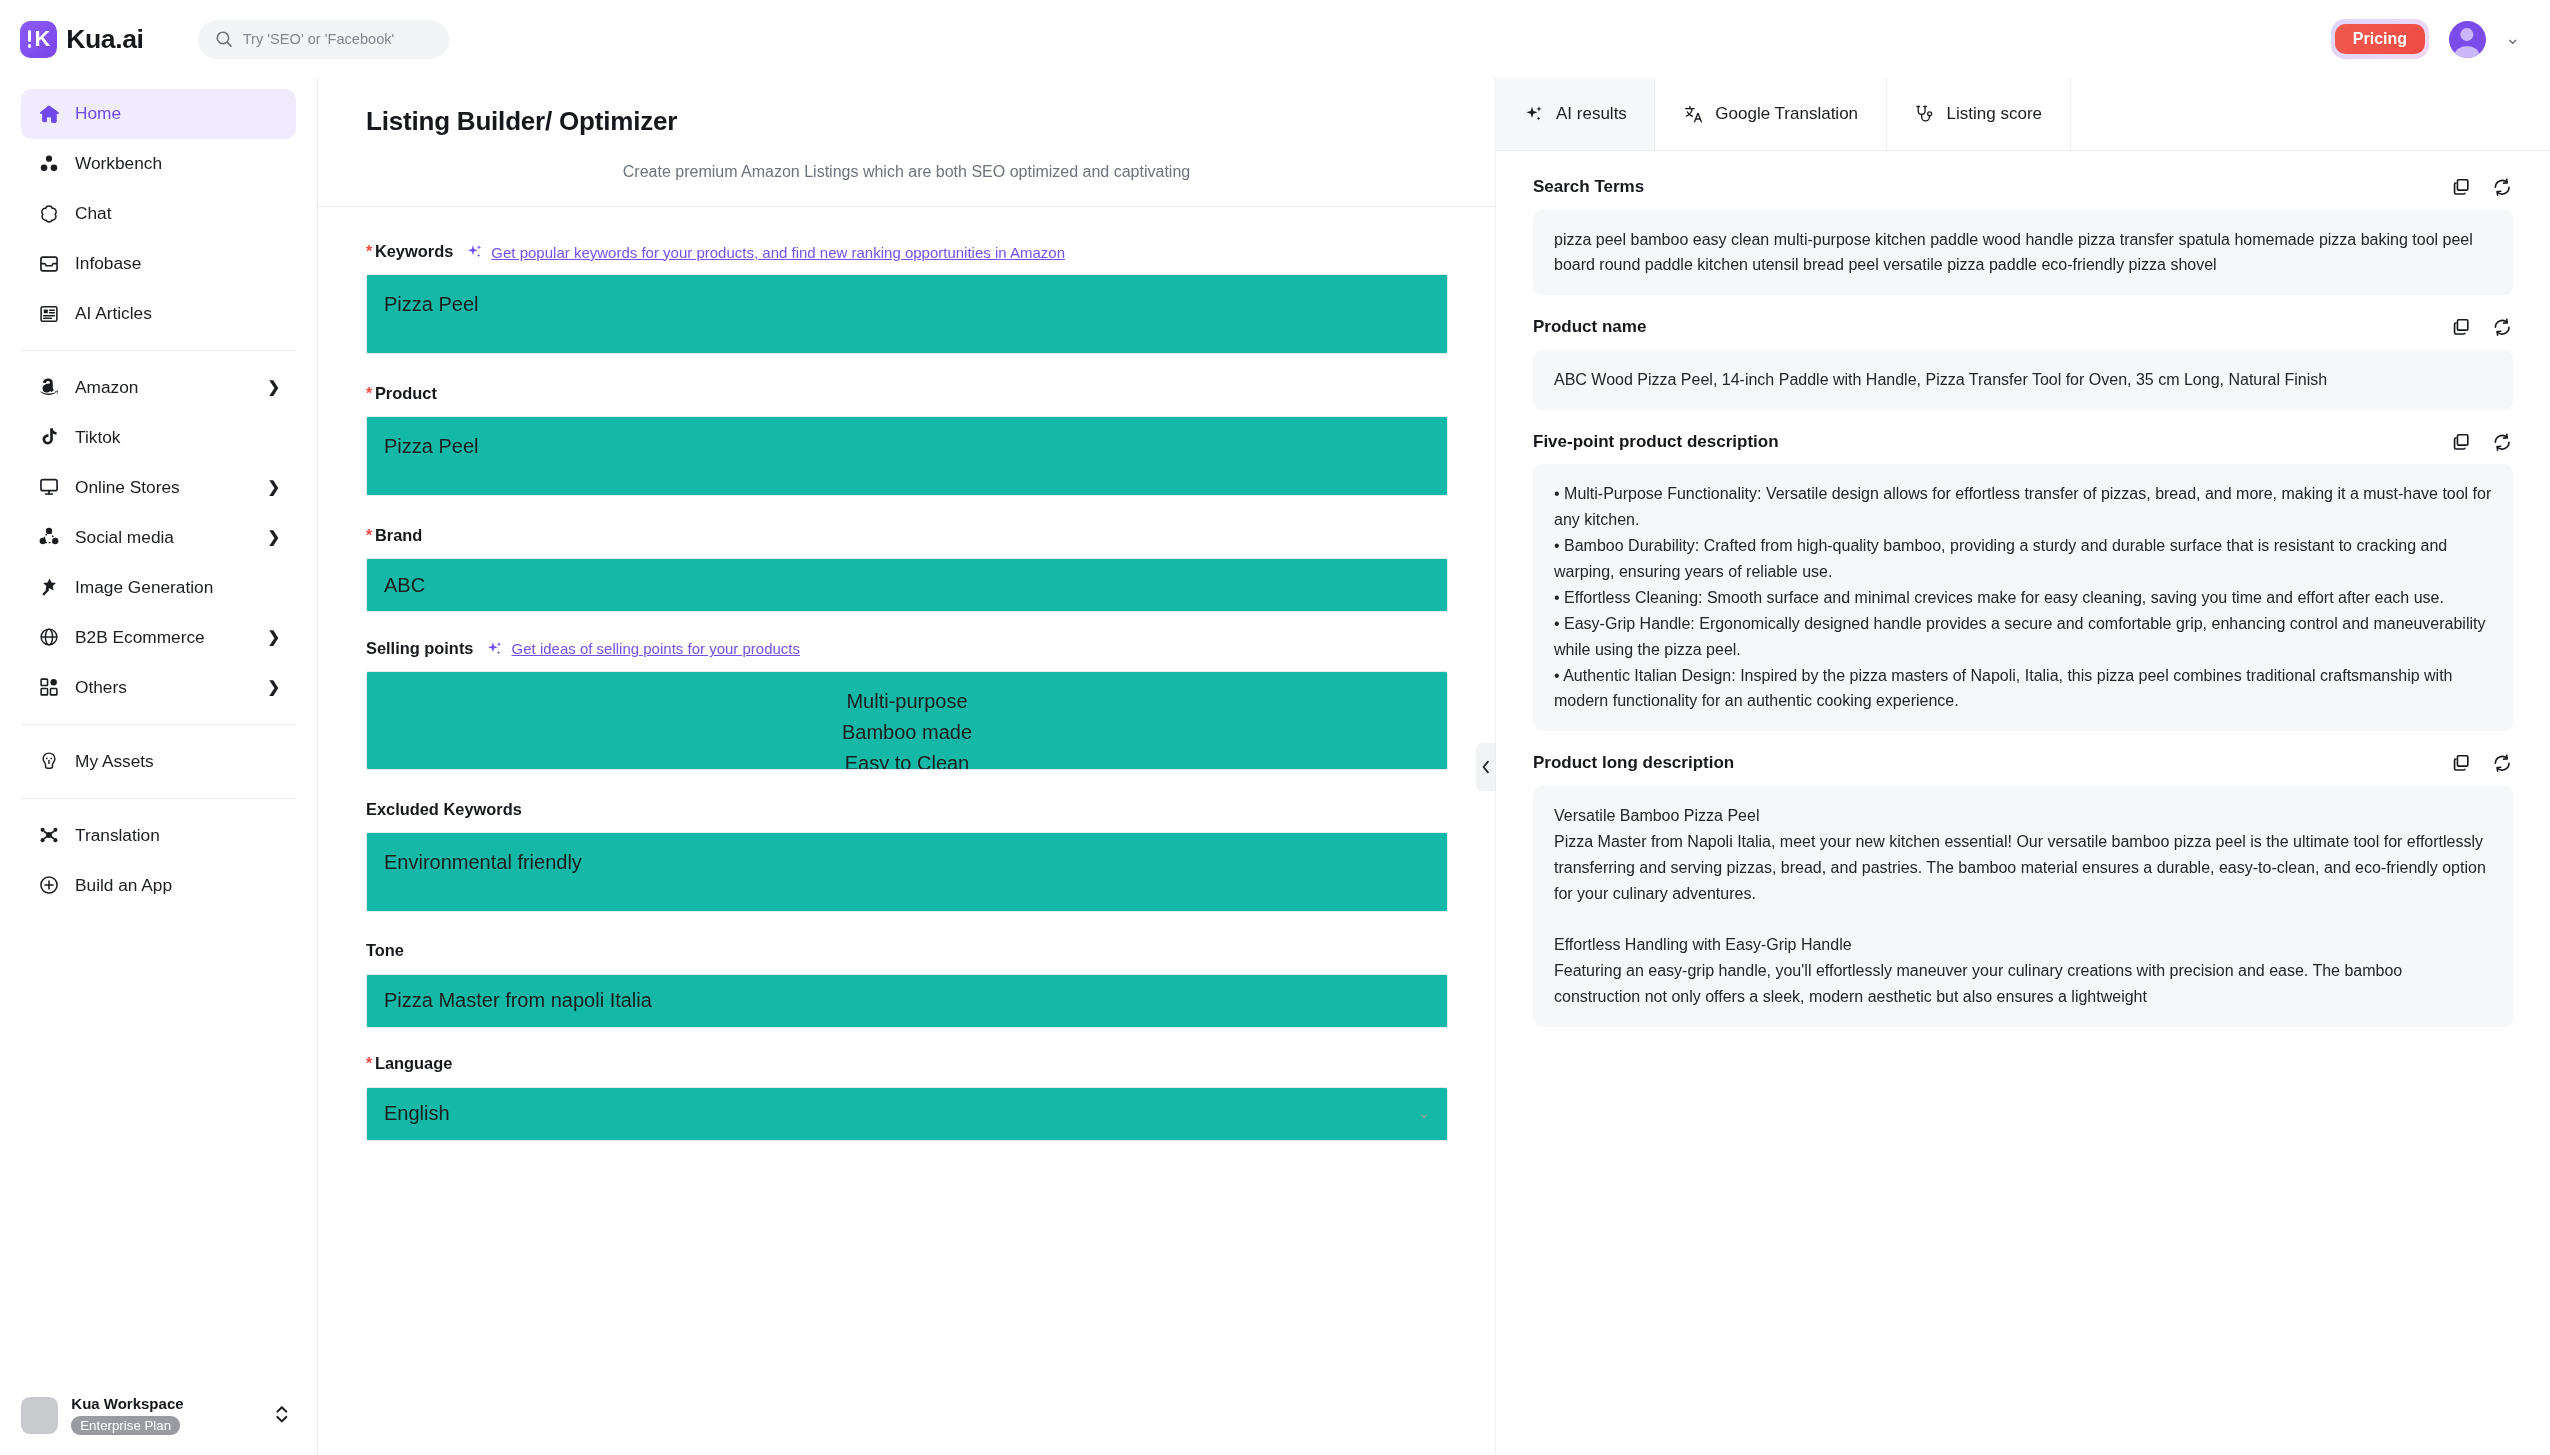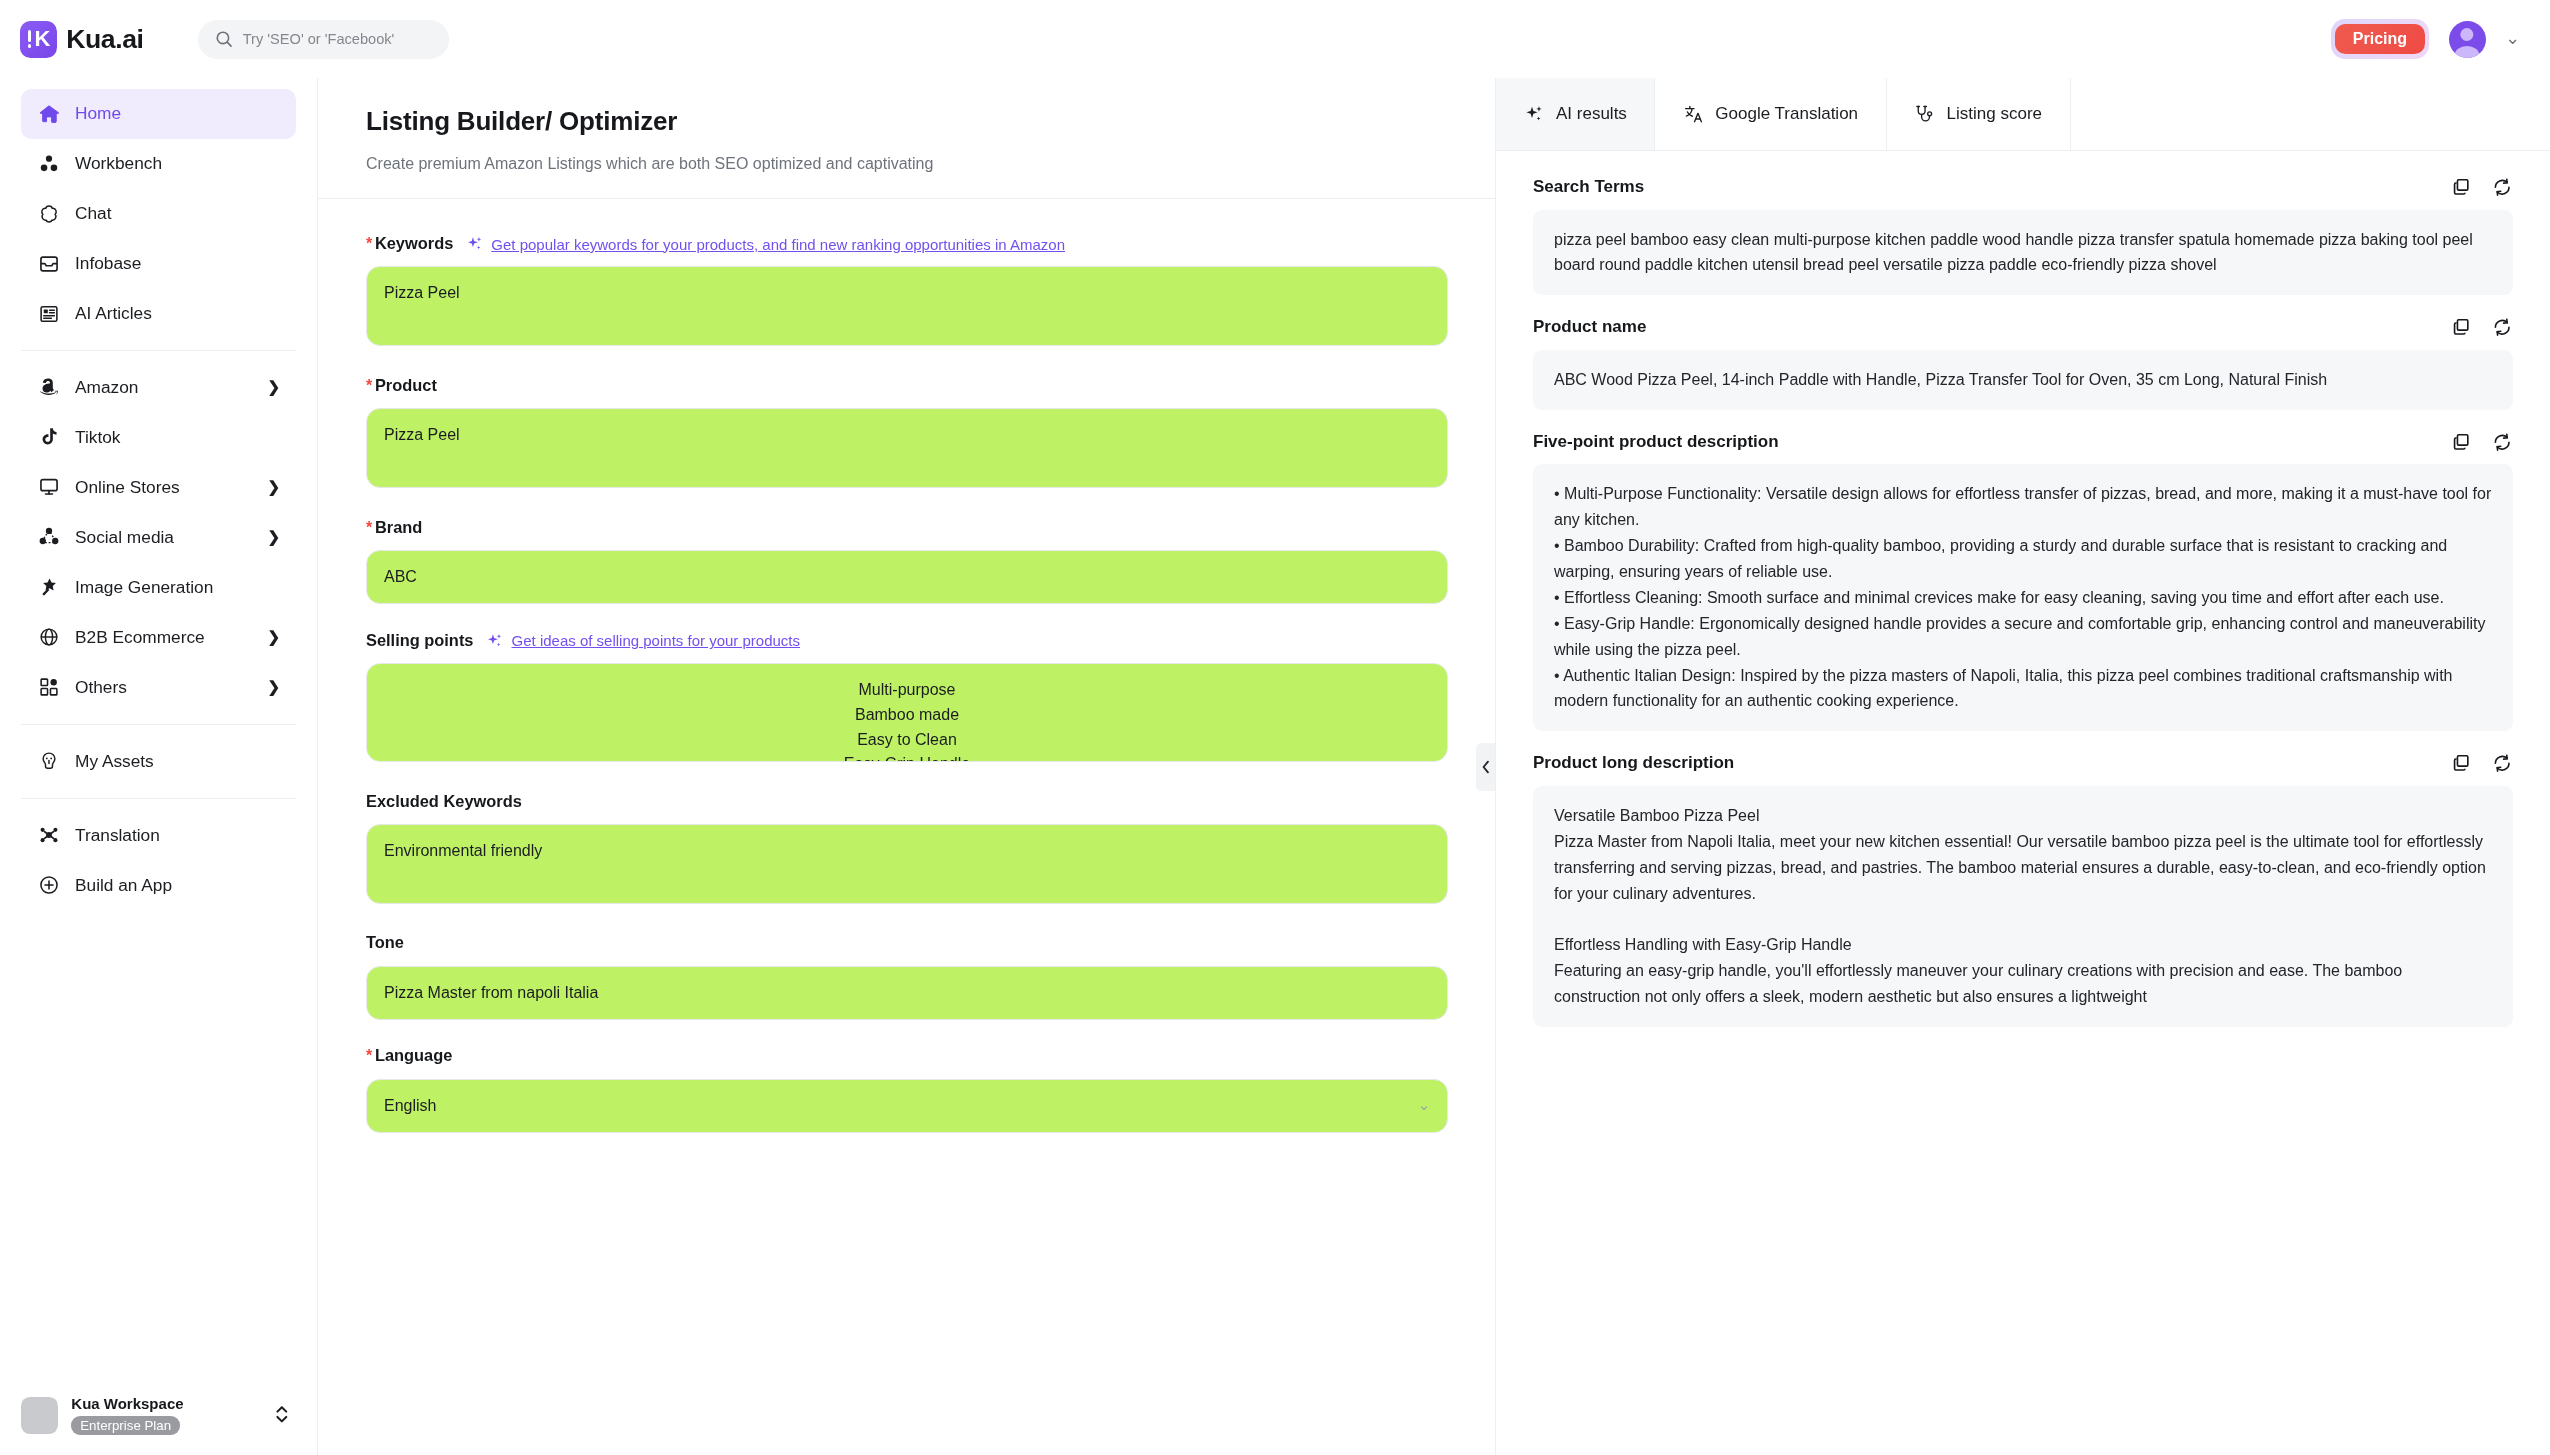--- a/index.html
+++ b/index.html
@@ -106,35 +106,35 @@
 
   .form-col {
     width: 1178px; min-width: 1178px;
     display: flex; flex-direction: column;
     border-right: 0.9px solid #eceef1;
     overflow: hidden;
     position: relative;
   }
   .page-head { padding: 28px 48px 25px 48px; border-bottom: 0.9px solid #eceef1;}
   .page-title { font-size: 26px; font-weight: 700; color: #16181c; letter-spacing: -0.2px; }
-  .page-sub { font-size: 16px; color: #6e737b; margin-top: 18px; }
+  .page-sub { font-size: 16px; color: #6e737b; margin-top: 26px; text-align: center; }
 
   .form-scroll { padding: 35px 48px 0 48px; overflow:hidden; flex:1; }
   .field { margin-bottom: 26.6px; }
   .field-label-row { display:flex; align-items:flex-end; gap: 12.4px; margin-bottom: 13.3px; }
   .field-label { font-size: 16.4px; font-weight: 700; color: #16181c; }
   .req { color: #f04a3f; font-size: 16px; margin-right: 2.7px; }
   .helper-link {
     display: inline-flex; align-items: center; gap: 8px;
     color: #7350ee; font-size: 15px; text-decoration: underline; cursor:pointer;
   }
   .spark { width: 17.7px; height: 17.7px; flex:none; }
   .input, .textarea {
-    width: 1082px; border: 0.9px solid #e6e8eb; border-radius: 14px;
-    background: #bef264; font-family: inherit; font-size: 16px; color: #1b1d21;
+    width: 1082px; border: 0.9px solid #e6e8eb; border-radius: 2px;
+    background: #14b8a6; font-family: inherit; font-size: 20px; color: #1b1d21;
     padding: 14px 17px; outline: none; resize: none; line-height: 1.55;
   }
   .textarea.md { height: 80px; }
   .textarea.lg { height: 99px; text-align: center; }
   .input { height: 46px; padding: 26px 17px; }
   .select-wrap { position: relative; width: 1082px; }
   .select-wrap .caret { position:absolute; right: 17.7px; top: 50%; transform: translateY(-55%); color:#9aa0a8; font-size:15px; }
 
   
   .collapse-handle {

